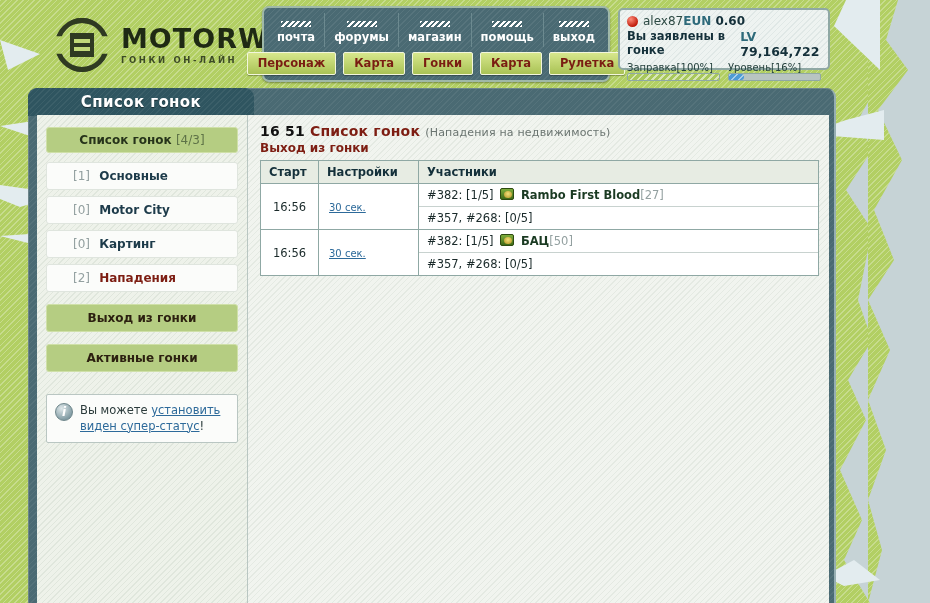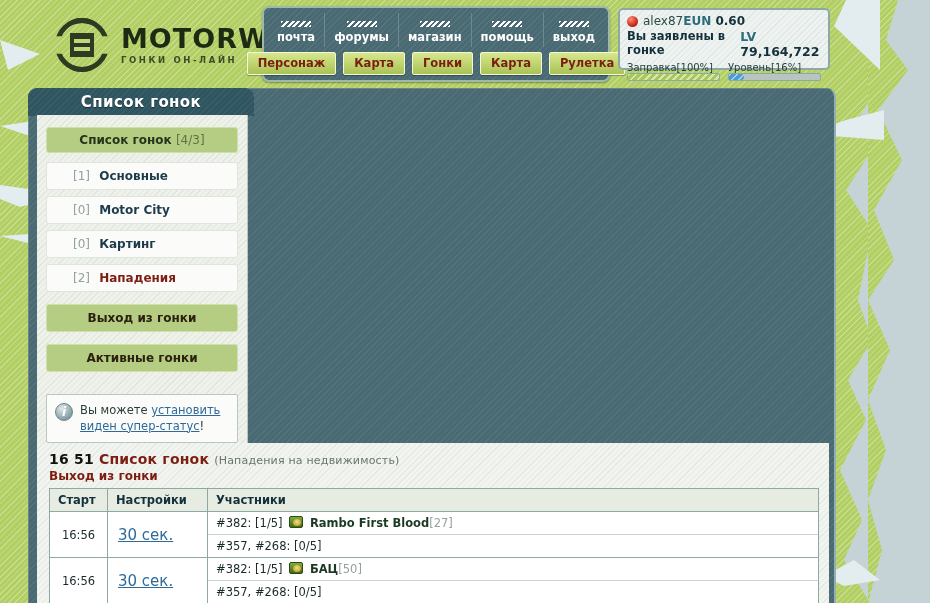--- a/index.html
+++ b/index.html
@@ -139,21 +139,21 @@
     background-image:repeating-linear-gradient(135deg,
        rgba(255,255,255,.06) 0 1px, rgba(0,0,0,0) 1px 4px);
     border-radius:9px 9px 0 0; z-index:3;
     display:flex; align-items:center; justify-content:center;
   }
   #tab span{ color:#fff; font-size:15px; font-weight:bold; letter-spacing:.4px;
      text-shadow:0 1px 1px rgba(0,0,0,.5); }
 
   #inner{
     position:absolute; left:37px; top:115px; width:792px; height:488px; z-index:3;
-    display:flex; gap:0;flex-direction:column;
+    display:flex; gap:0;
   }
 
   
   #sidebar{
     width:211px; flex:none; padding:12px 9px 0;
     background:#eef2ea;
     background-image:repeating-linear-gradient(135deg,
        rgba(150,170,150,.16) 0 1px, rgba(0,0,0,0) 1px 4px);
     border-right:1px solid #b9c6c2;
   }
@@ -201,21 +201,21 @@
      color:#7d1d12; text-decoration:none; }
 
   table.races{ width:100%; border-collapse:collapse; margin-top:5px; table-layout:fixed; }
   table.races th{
     background:#e7ece3; border:1px solid #8fa8a4; text-align:left;
     font-size:11.5px; font-weight:bold; color:#14303a; padding:4px 8px;
   }
   table.races td{ border:1px solid #8fa8a4; vertical-align:middle; background:#fff; }
   td.start{ text-align:center; font-size:11.5px; color:#1a2a2a; }
   td.setup{ padding-left:10px; }
-  td.setup a{ color:#2d6a9a; font-size:15px; }
+  td.setup a{ color:#2d6a9a; font-size:10px; }
   .psub{ border-bottom:1px solid #c8d2cf; padding:4px 8px; font-size:11.5px; color:#1a2a2a; }
   .psub:last-child{ border-bottom:none; }
   .pcell{ padding:0 !important; }
   .rankicon{ display:inline-block; width:14px; height:12px; vertical-align:-1px;
      background:linear-gradient(#7fae3c,#3f6a18); border:1px solid #2d4a10; border-radius:2px;
      position:relative; margin:0 3px; }
   .rankicon:after{ content:""; position:absolute; left:3px; top:2px; width:8px; height:7px;
      background:radial-gradient(circle at 50% 40%, #f2e07a, #b09020); border-radius:50%; }
   .pname{ font-weight:bold; color:#1a3a22; }
   .pnum{ color:#93a0a0; }

